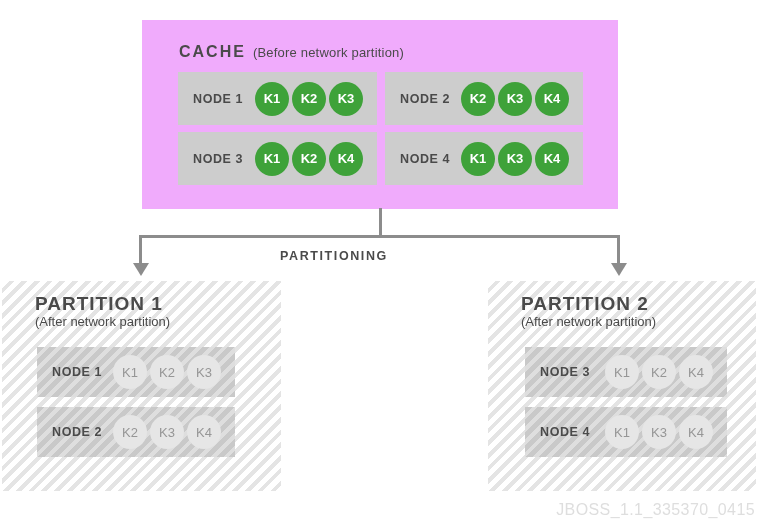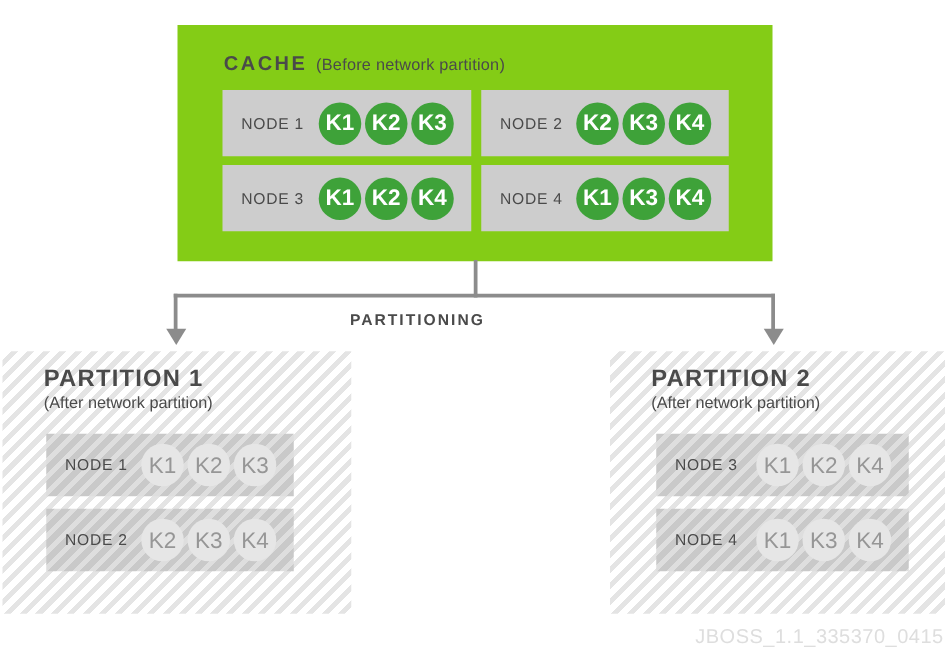--- a/index.html
+++ b/index.html
@@ -3,43 +3,43 @@
 <meta charset="utf-8">
 <style>
   html,body { margin:0; padding:0; background:#fff; }
   .canvas {
     position:relative; width:760px; height:520px; background:#ffffff;
     font-family:"Liberation Sans", sans-serif; overflow:hidden;
   }
   
   .cache-box {
     position:absolute; left:142px; top:20px; width:476px; height:189px;
-    background:#84cc16;
+    background:#f0abfc;
   }
   .cache-title-row { position:absolute; left:37px; top:23px; white-space:nowrap; }
   .cache-title { font-size:16px; font-weight:bold; color:#4a4a4a; letter-spacing:2px; }
   .cache-subtitle { font-size:13px; color:#4a4a4a; margin-left:7px; letter-spacing:0.2px; }
   .cache-grid {
     position:absolute; left:36px; top:52px;
     display:grid; grid-template-columns:199px 198px; grid-auto-rows:53px;
     column-gap:8px; row-gap:7px;
   }
   .node-row {
     background:#cdcdcd; display:flex; align-items:center;
     padding:0 14px 0 15px; box-sizing:border-box;
   }
   .node-label {
-    font-size:12.5px; font-weight:normal; color:#4a4a4a; letter-spacing:0.6px;
+    font-size:12.5px; font-weight:bold; color:#4a4a4a; letter-spacing:0.6px;
     white-space:nowrap; flex:none;text-align:right;
   }
   .keys { display:flex; gap:3px; margin-left:auto; }
   .key {
     width:34px; height:34px; border-radius:50%; flex:none;
     display:flex; align-items:center; justify-content:center;
-    font-size:18px;
+    font-size:13px;
   }
   .key.green { background:#3ea239; color:#ffffff; font-weight:bold; }
   .key.gray  { background:#e6e6e6; color:#969696; font-weight:normal; }
   
   .cline { position:absolute; background:#8c8c8c; }
   .v-center { left:379px; top:208px; width:3px; height:30px; }
   .h-main   { left:139px; top:235px; width:481px; height:3px; }
   .v-left   { left:139px; top:235px; width:3px; height:29px; }
   .v-right  { left:617px; top:235px; width:3px; height:29px; }
   .arrowhead {

